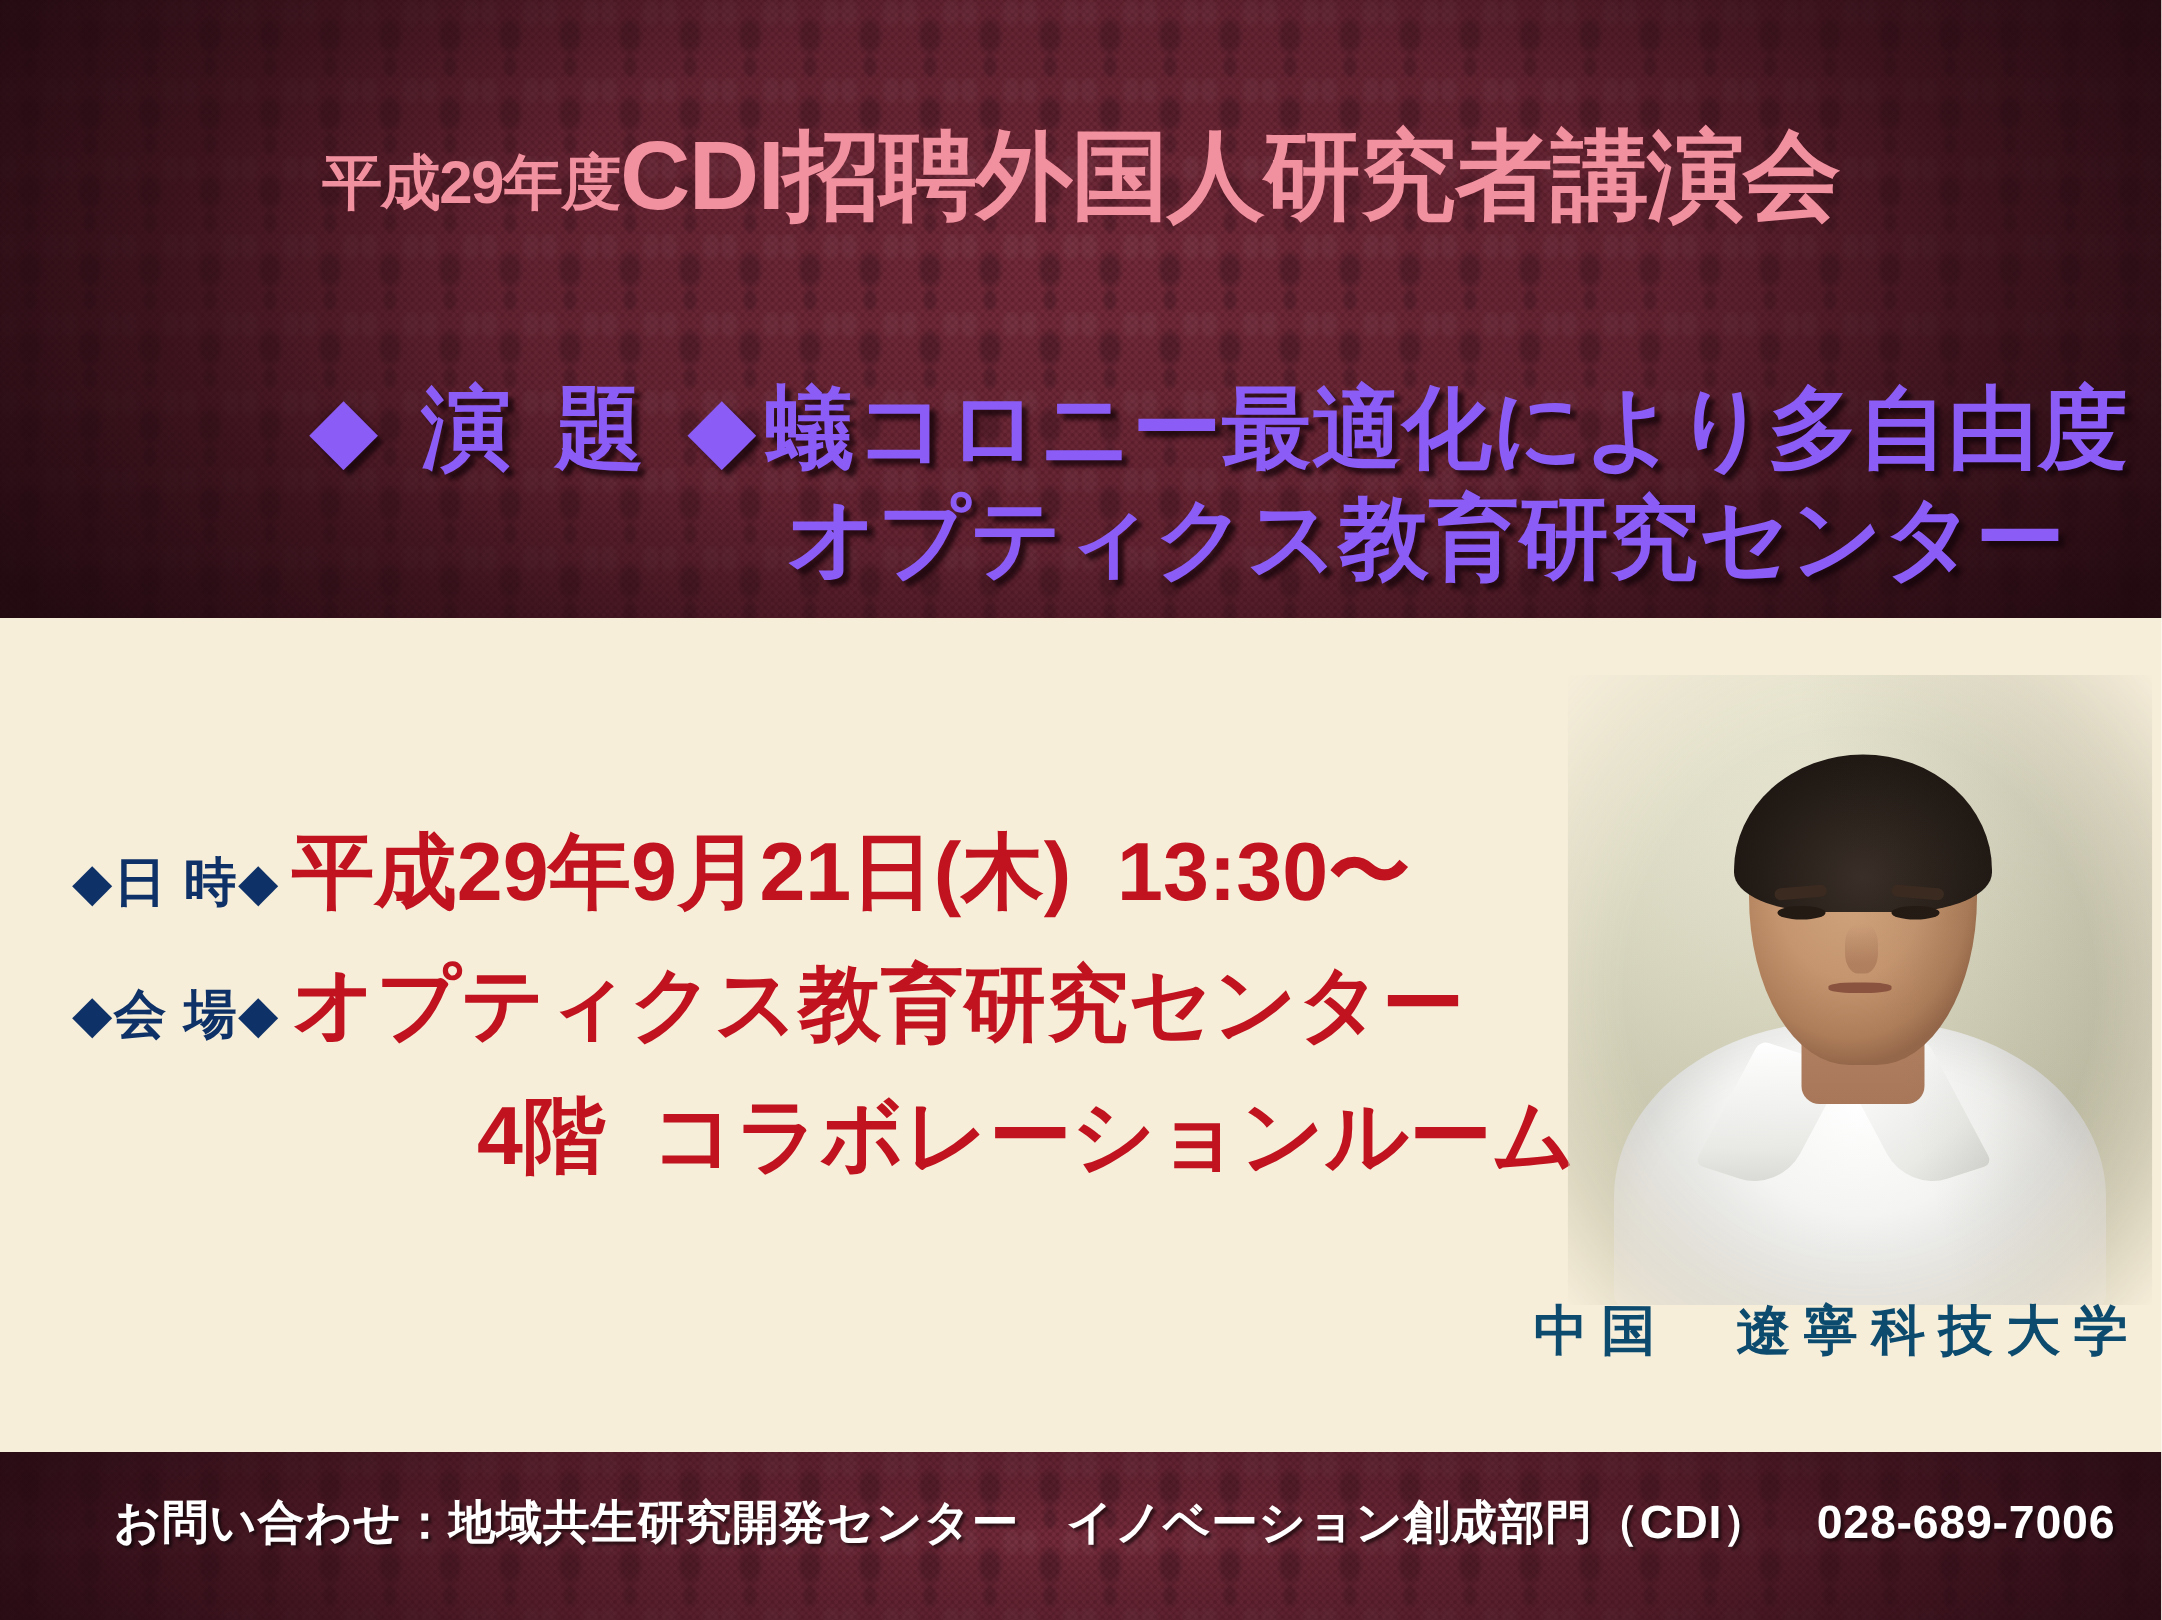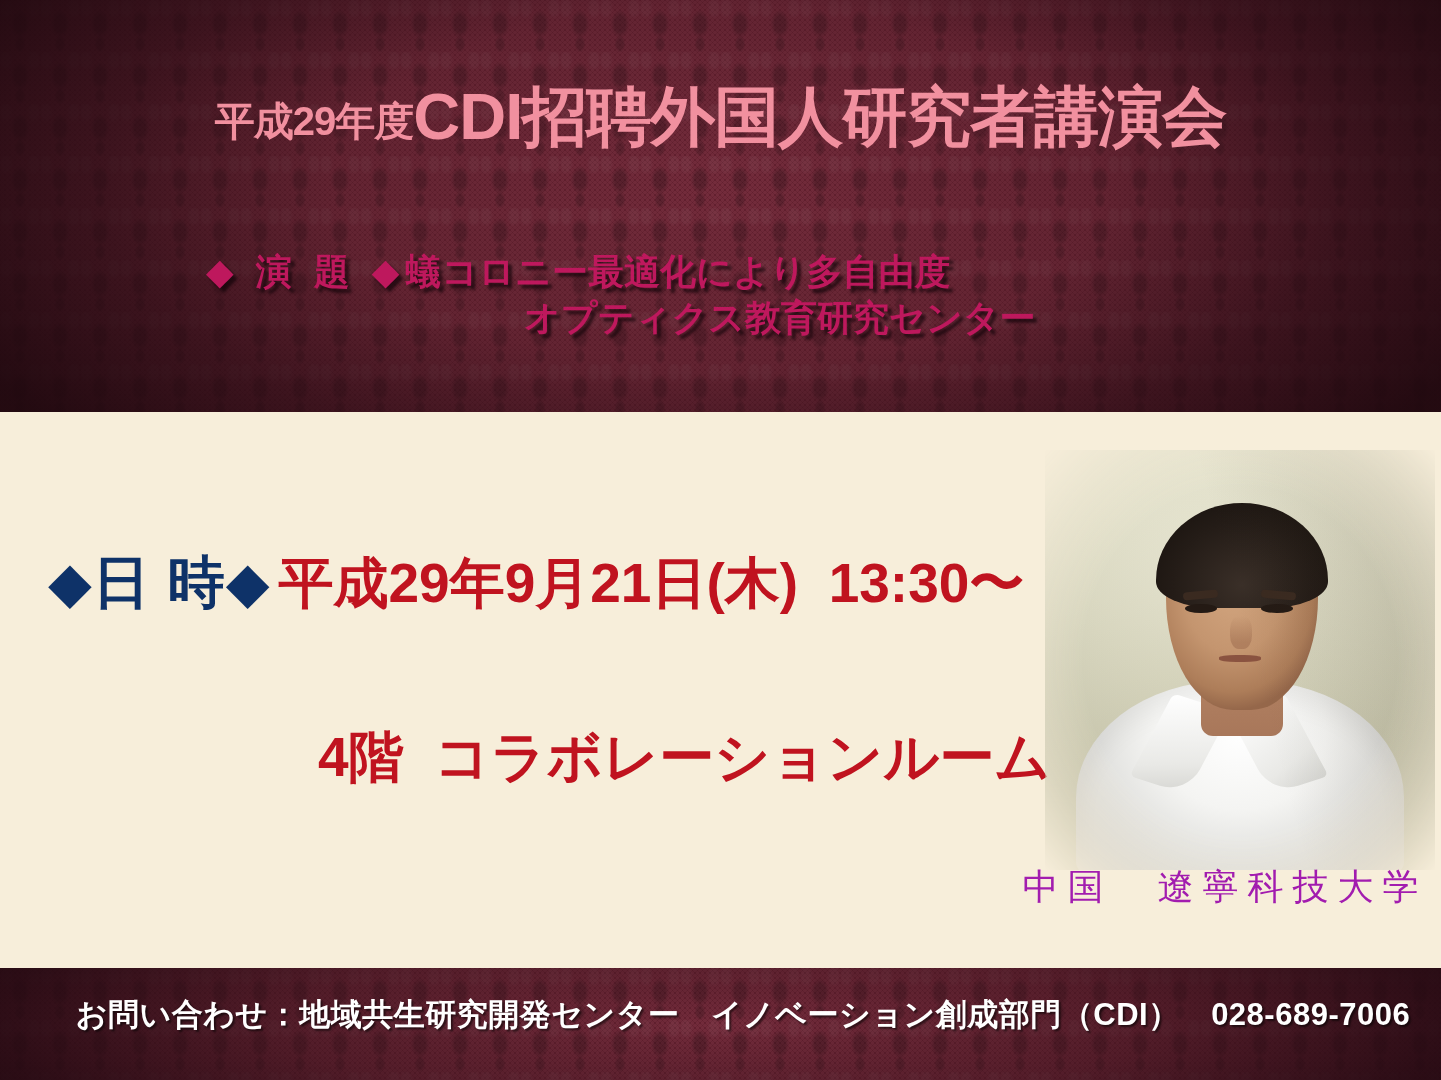--- a/index.html
+++ b/index.html
@@ -79,22 +79,22 @@
   }
 
   .topic-block {
     position: absolute;
     left: 0; right: 0;
     top: 252px;
     white-space: nowrap;
     line-height: 1.12;
   }
   .topic-line {
-    color: #be185d;
-    font-size: 36px;
+    color: #8b5cf6;
+    font-size: 60px;
     font-weight: bold;
     text-shadow: 4px 4px 3px rgba(20,4,10,0.72);
     white-space: pre;
   }
   .topic-line-1 { padding-left: 206px; }
   .topic-line-2 { padding-left: 524px; display: block; margin-top: 6px; }
   .topic-label {
     letter-spacing: 6px;
   }
 
@@ -122,21 +122,21 @@
     white-space: nowrap;
     line-height: 1;
   }
   .row-date  { left: 48px;  top: 142px; }
   .row-place { left: 48px;  top: 230px; }
   .row-place2{ left: 318px; top: 318px; }
   .row-campus{ left: 410px; top: 412px; }
 
   .tag {
     color: #0e3268;
-    font-size: 57px;
+    font-size: 35px;
     font-weight: bold;
     letter-spacing: 1px;
   }
   .info-value {
     color: #c0131f;
     font-size: 55px;
     font-weight: bold;
     letter-spacing: 0px;
     margin-left: 8px;
     white-space: pre;
@@ -253,23 +253,23 @@
     position: absolute;
     left: 1000px;
     top: 452px;
     width: 441px;
     text-align: center;
     line-height: 1.3;
     white-space: nowrap;
   }
   .speaker-line {
     display: block;
-    color: #a21caf;
+    color: #0c4a6e;
     font-size: 36px;
-    font-weight: normal;
+    font-weight: bold;
     letter-spacing: 9px;
     text-indent: 9px;
   }
 
   
   .footer {
     position: absolute;
     left: 0;
     top: 968px;
     width: 1441px;
@@ -318,20 +318,23 @@
   </div>
 
   <div class="body-area">
 
     <div class="info">
 
       <div class="info-row row-date">
         <span class="tag">◆日 時◆</span><span class="info-value">平成29年9月21日(木)  13:30〜</span>
       </div>
 
+      <div class="info-row row-place">
+        <span class="tag">◆会 場◆</span><span class="info-value">オプティクス教育研究センター</span>
+      </div>
 
       <div class="info-row row-place2">
         <span class="info-value" style="margin-left:0">4階  コラボレーションルーム</span>
       </div>
 
 
     </div>
 
     <div class="photo-wrap">
       <div class="photo">

